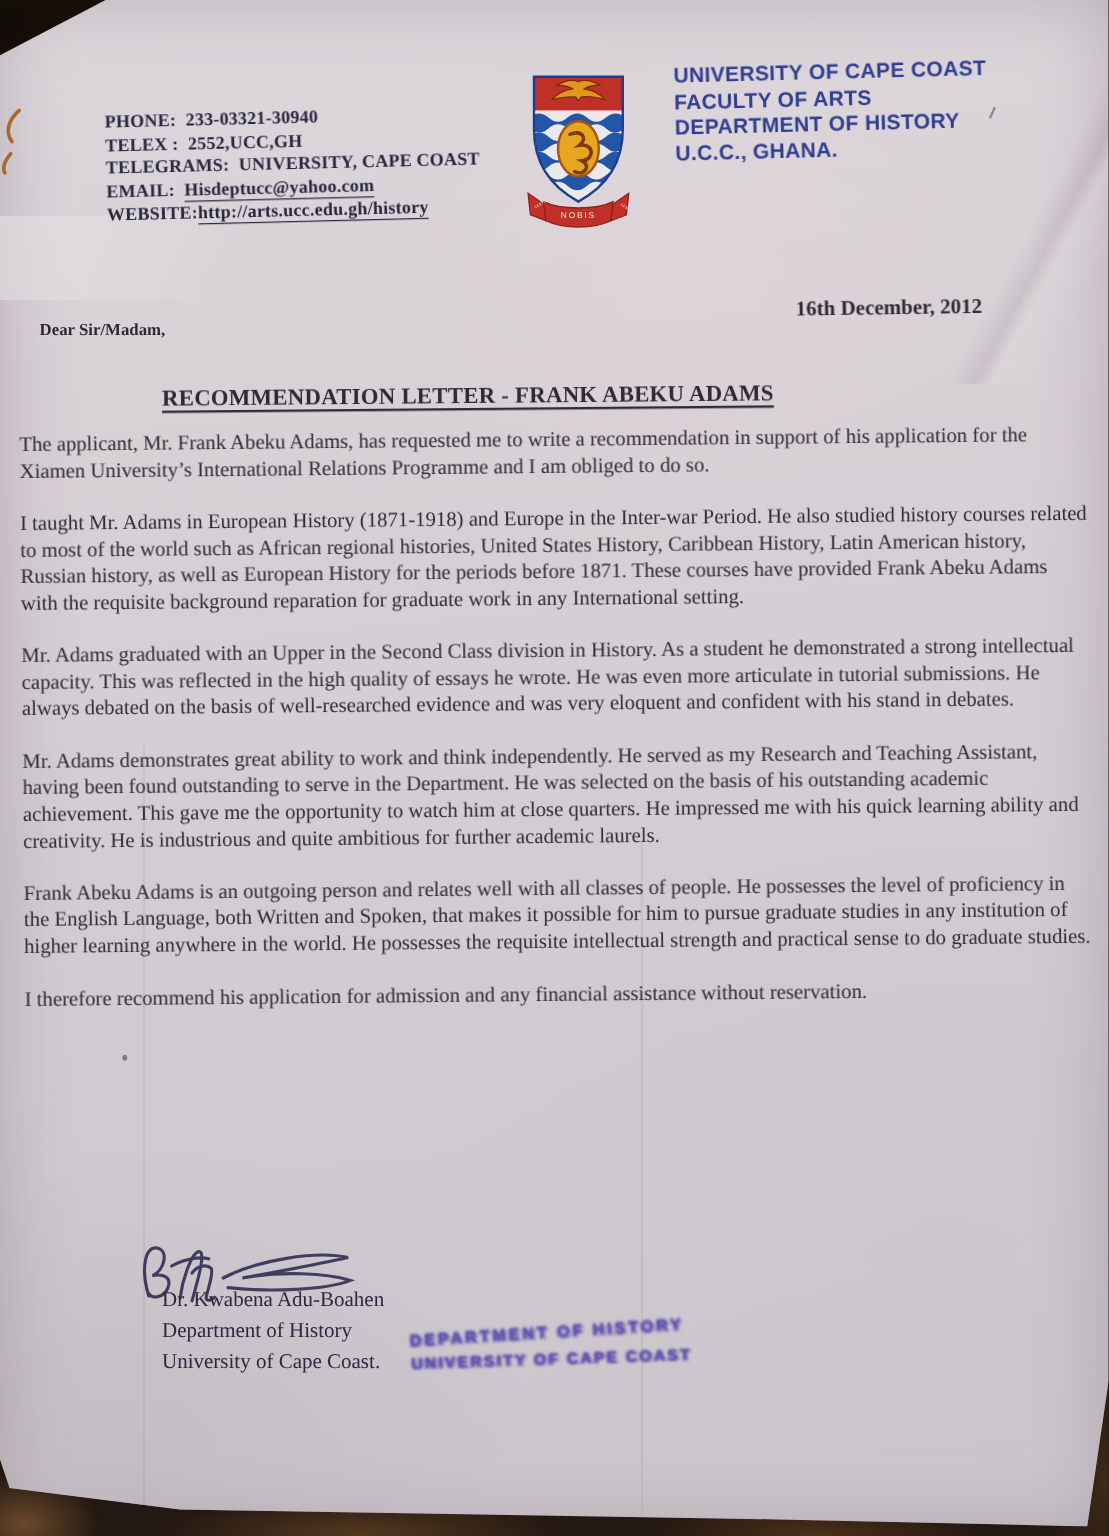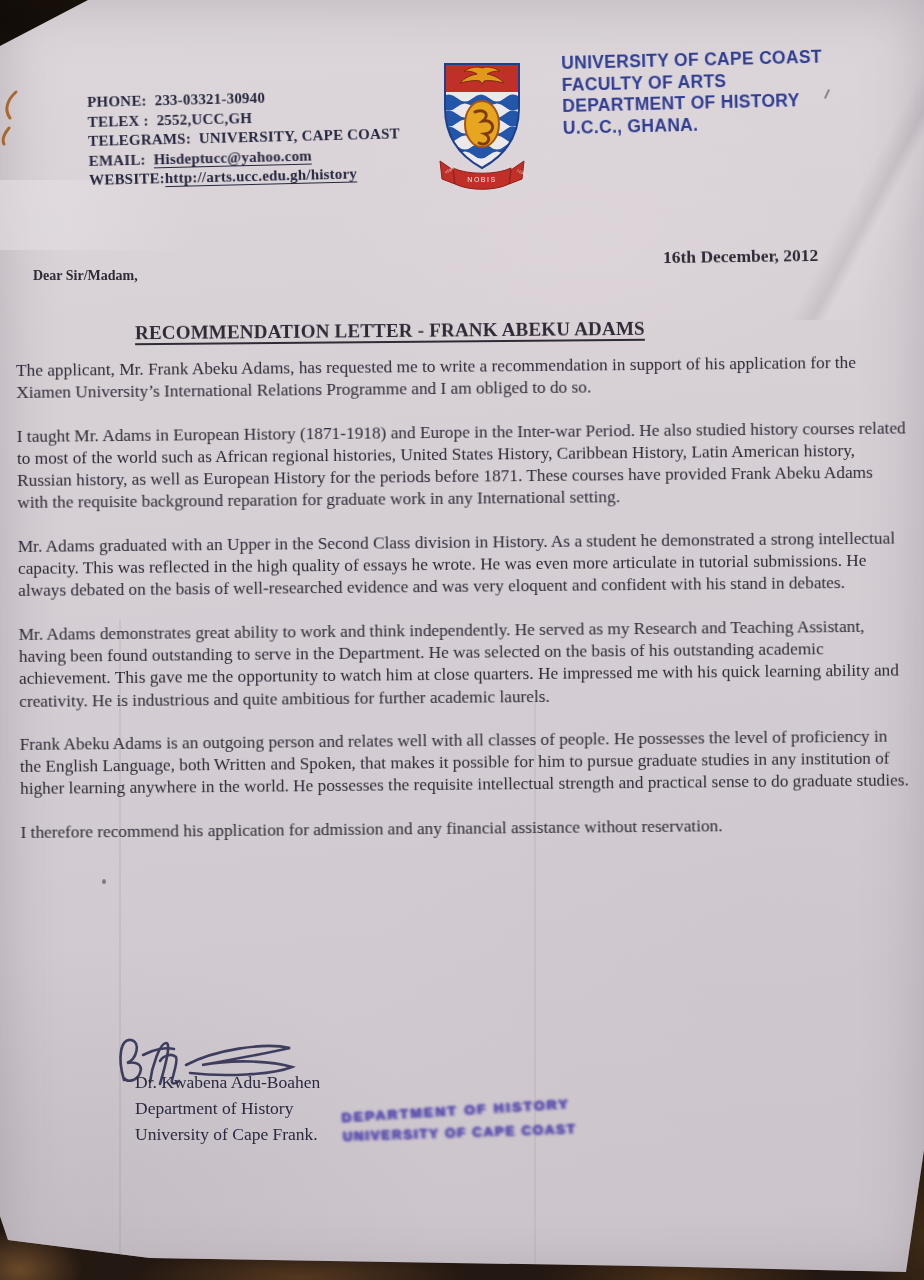--- a/index.html
+++ b/index.html
@@ -150,21 +150,21 @@
         <path d="M12,50 C5,27 9,8 19,10 C29,12 25,29 15,33 C25,31 31,35 28,43 C25,51 15,53 12,48"></path>
         <path d="M38,52 C40,36 48,13 54,13 C60,13 52,40 48,54"></path>
         <path d="M48,31 C52,25 60,23 64,27 C66,31 62,42 60,50 C59,54 62,55 67,51"></path>
         <path d="M31,25 C42,19 54,17 62,19"></path>
         <path d="M74,35 C102,20 152,12 178,18 C152,24 112,31 90,35 C122,29 160,31 180,37 C160,45 112,47 78,43"></path>
       </g>
     </svg>
     <div class="sig-block scan-text">
       <div>Dr. Kwabena Adu-Boahen</div>
       <div>Department of History</div>
-      <div>University of Cape Frank.</div>
+      <div>University of Cape Coast.</div>
     </div>
 
     <div class="stamp">
       <div class="l1">DEPARTMENT OF HISTORY</div>
       <div class="l2">UNIVERSITY OF CAPE COAST</div>
     </div>
 
     <svg class="mark" style="left:0;top:88px;" width="22" height="60" viewBox="0 0 22 60">
       <path d="M16,4 C7,12 4,22 10,30" fill="none" stroke="#a8682f" stroke-width="3" stroke-linecap="round"></path>
       <path d="M9,40 C4,46 2,52 4,56" fill="none" stroke="#a8682f" stroke-width="3" stroke-linecap="round"></path>

